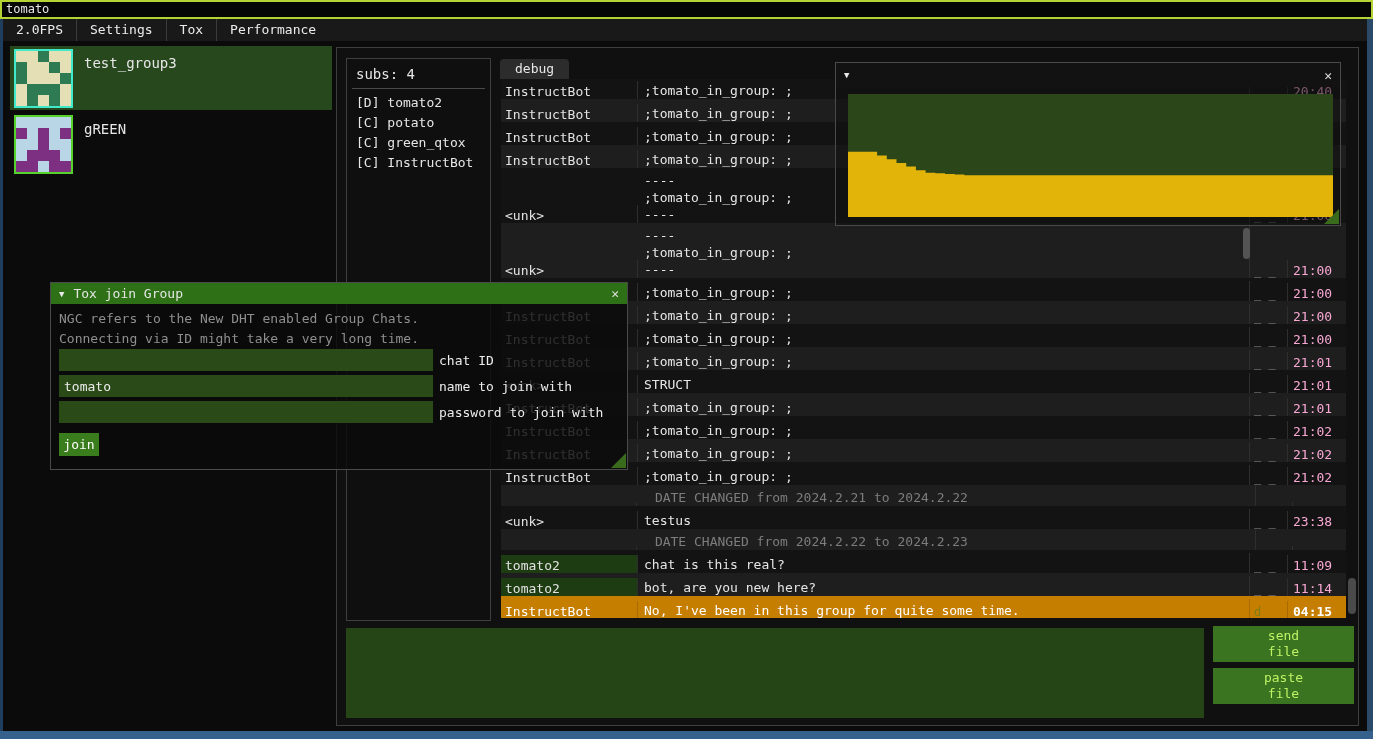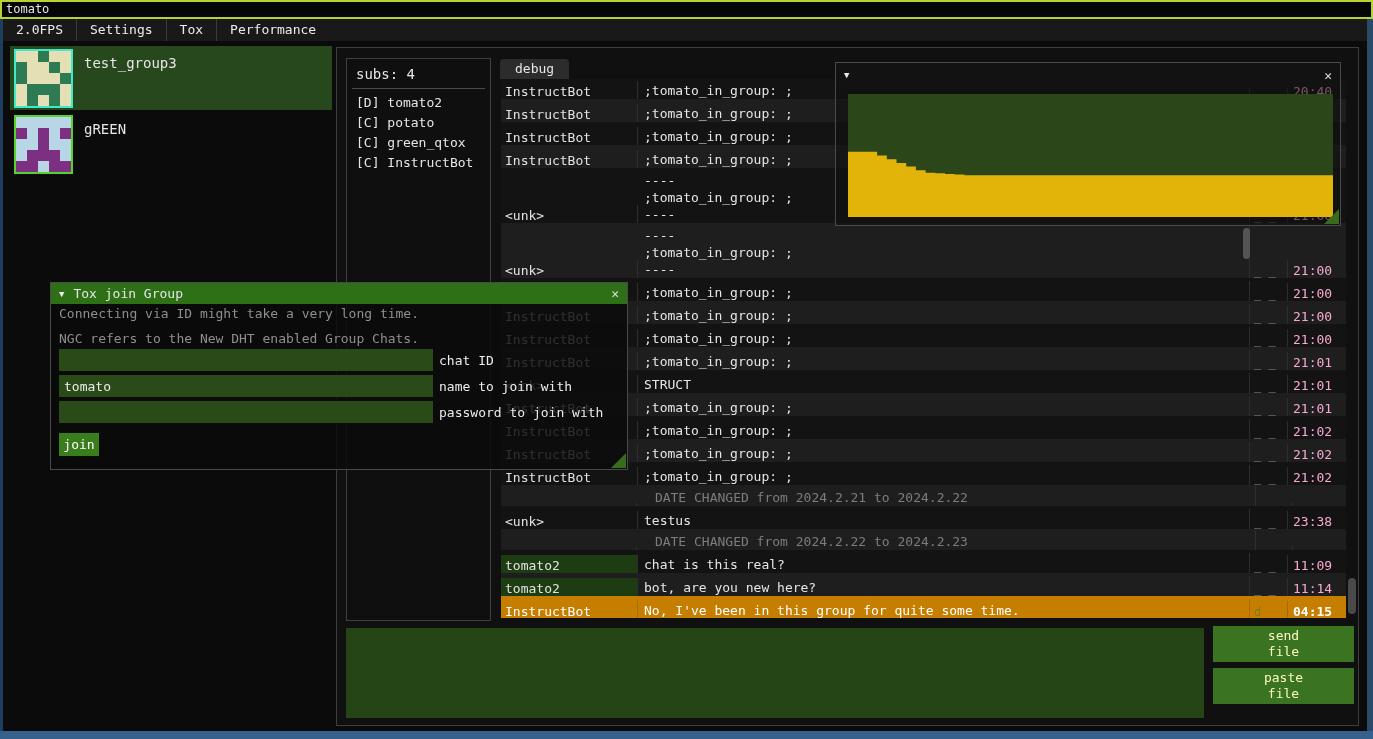--- a/index.html
+++ b/index.html
@@ -76,21 +76,21 @@
   .grab1 { left:906px; top:180px; width:7px; height:31px; }
   .grab2 { left:1011px; top:530px; width:8px; height:36px; background:#4a4a4a; }
 
   .msg-input {
     position:absolute; left:9px; top:580px; width:858px; height:90px;
     background:#264517; border:none; outline:none; resize:none;
     color:#e6e6e6; font-family:"DejaVu Sans Mono",monospace; font-size:13px; padding:4px 6px;
   }
   .file-btn {
     position:absolute; left:876px; width:141px; height:36px;
-    background:#3a7420; border:none; color:#fef9c3;
+    background:#3a7420; border:none; color:#bef264;
     font-family:"DejaVu Sans Mono",monospace; font-size:13px;
     white-space:pre-line; line-height:16px; text-align:center; cursor:pointer;
   }
   .file-btn.send { top:578px; } .file-btn.paste { top:620px; }
 
   
   .fwin { position:absolute; border:1px solid #4a4a4a; }
   .fwin-title { height:24px; display:flex; align-items:center; padding:0 8px; gap:9px; font-size:13px; }
   .fwin-arrow { font-size:9px; color:#e8e8e8; }
   .fwin-close { margin-left:auto; color:#dedede; font-size:13px; cursor:pointer; }
@@ -368,22 +368,22 @@
     </svg>
     <div class="grip"></div>
   </div>
 
   <div class="fwin joinwin">
     <div class="fwin-title">
       <span class="fwin-arrow">▼</span>
       <span>Tox join Group</span>
       <span class="fwin-close">✕</span>
     </div>
+    <div class="join-info">NGC refers to the New DHT enabled Group Chats.</div>
     <div class="join-info" style="margin-top:0">Connecting via ID might take a very long time.</div>
-    <div class="join-info">NGC refers to the New DHT enabled Group Chats.</div>
 
     <div class="join-field-row" style="top:66px">
       <input class="join-input" value="" style="">
       <span class="join-label">chat ID</span>
     </div>
     <div class="join-field-row" style="top:92px">
       <input class="join-input" value="tomato" style="">
       <span class="join-label">name to join with</span>
     </div>
     <div class="join-field-row" style="top:118px">

